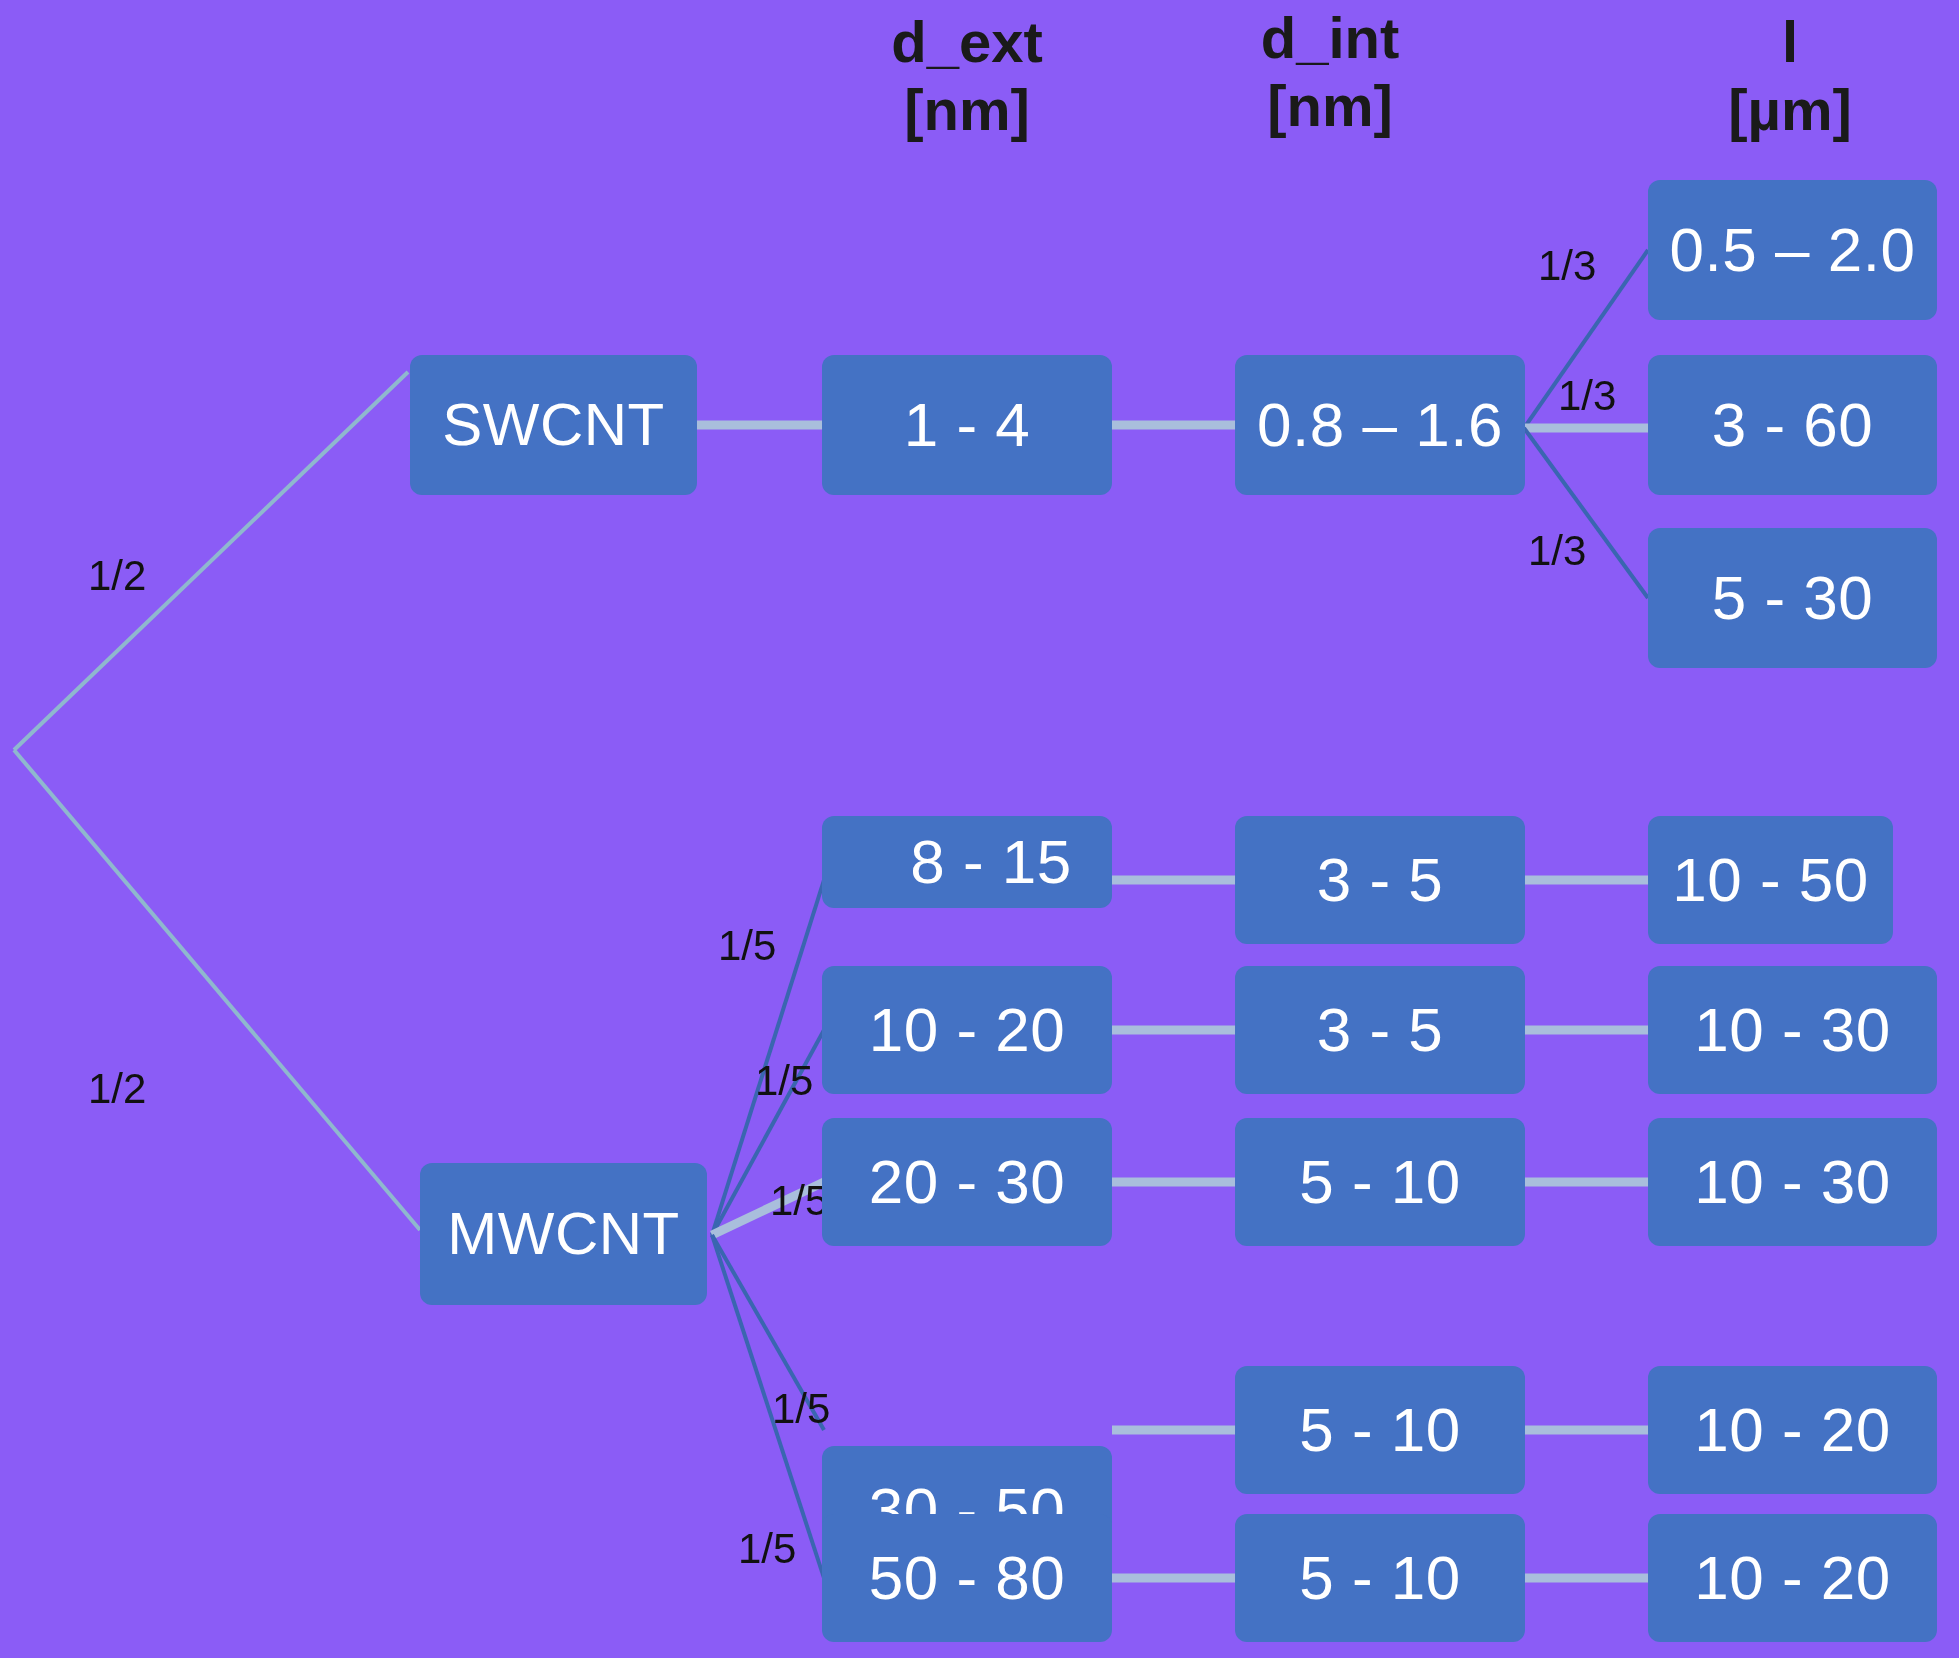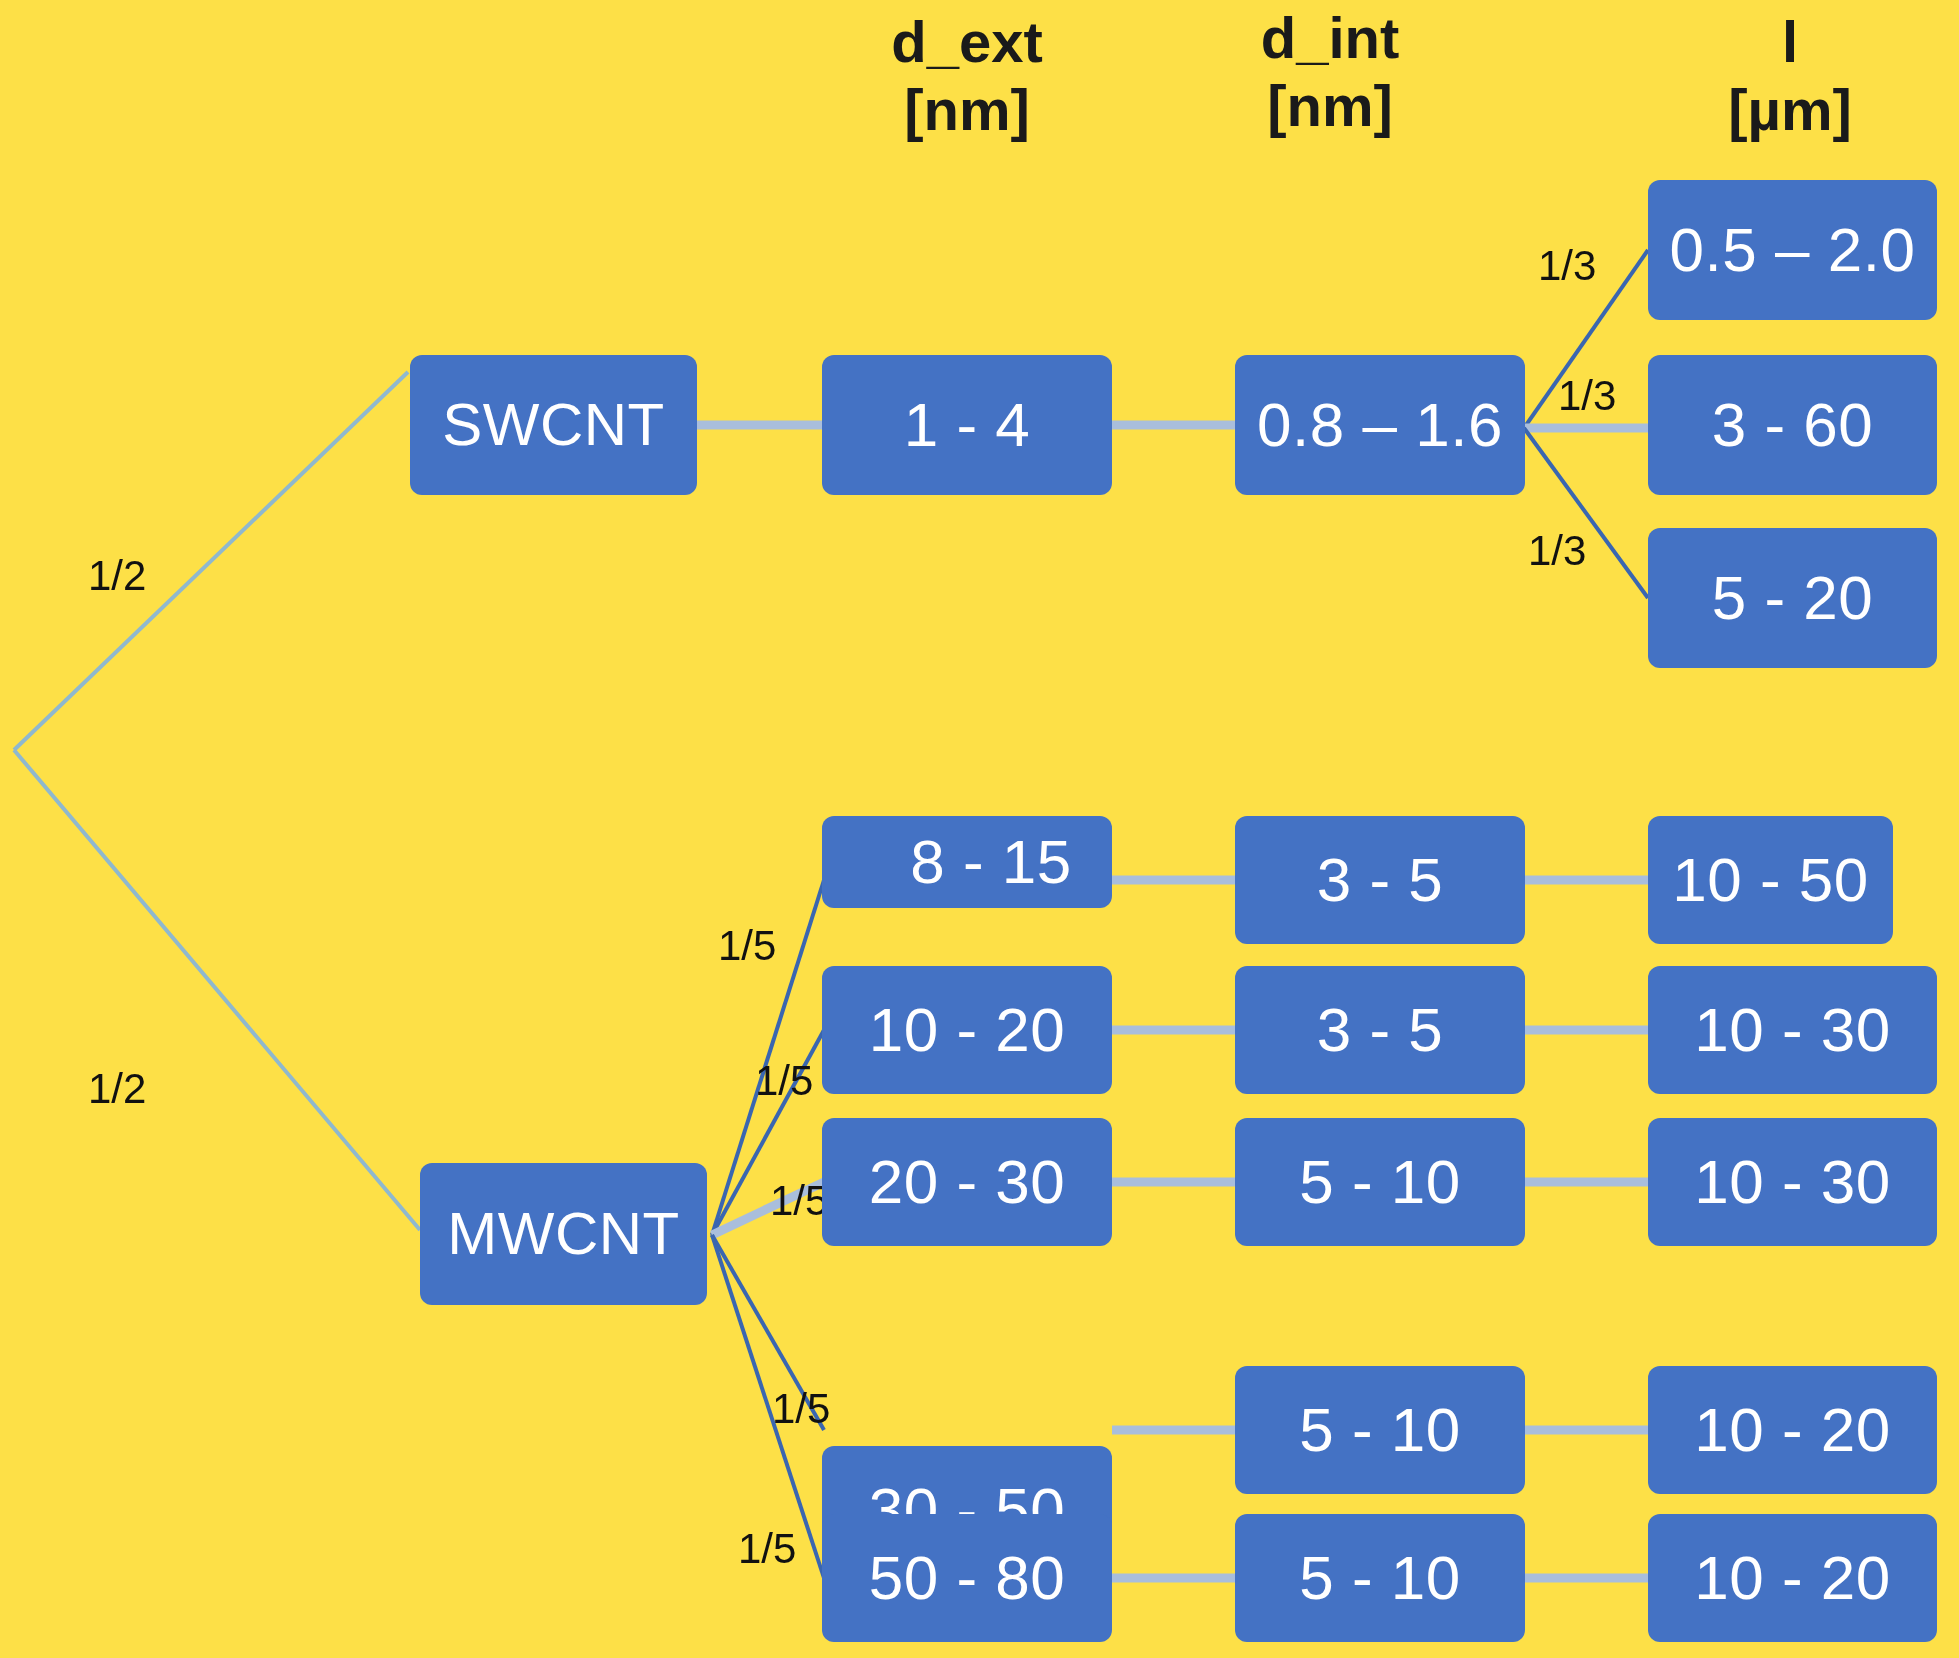--- a/index.html
+++ b/index.html
@@ -5,21 +5,21 @@
 <style>
   html, body {
     margin: 0;
     padding: 0;
     background: #ffffff;
   }
   #stage {
     position: relative;
     width: 1959px;
     height: 1658px;
-    background: #fde047;
+    background: #8b5cf6;
     overflow: hidden;
     font-family: "Liberation Sans", sans-serif;
   }
   #edges {
     position: absolute;
     left: 0; top: 0;
     width: 1959px;
     height: 1658px;
     pointer-events: none;
   }
@@ -113,21 +113,21 @@
   <div class="prob" style="left:738px; top:1528px;">1/5</div>
 
   <div class="node root-label" style="left:410px; top:355px; width:287px; height:140px;">SWCNT</div>
 
   <div class="node" style="left:822px; top:355px; width:290px; height:140px;">1 - 4</div>
 
   <div class="node" style="left:1235px; top:355px; width:290px; height:140px;">0.8 – 1.6</div>
 
   <div class="node" style="left:1648px; top:180px; width:289px; height:140px;">0.5 – 2.0</div>
   <div class="node" style="left:1648px; top:355px; width:289px; height:140px;">3 - 60</div>
-  <div class="node" style="left:1648px; top:528px; width:289px; height:140px;">5 - 20</div>
+  <div class="node" style="left:1648px; top:528px; width:289px; height:140px;">5 - 30</div>
 
   <div class="node root-label" style="left:420px; top:1163px; width:287px; height:142px;">MWCNT</div>
 
   <div class="node" style="left:822px; top:816px; width:290px; height:92px;padding-left:48px;">8 - 15</div>
   <div class="node" style="left:1235px; top:816px; width:290px; height:128px;">3 - 5</div>
   <div class="node" style="left:1648px; top:816px; width:245px; height:128px;">10 - 50</div>
 
   <div class="node" style="left:822px; top:966px; width:290px; height:128px;">10 - 20</div>
   <div class="node" style="left:1235px; top:966px; width:290px; height:128px;">3 - 5</div>
   <div class="node" style="left:1648px; top:966px; width:289px; height:128px;">10 - 30</div>

